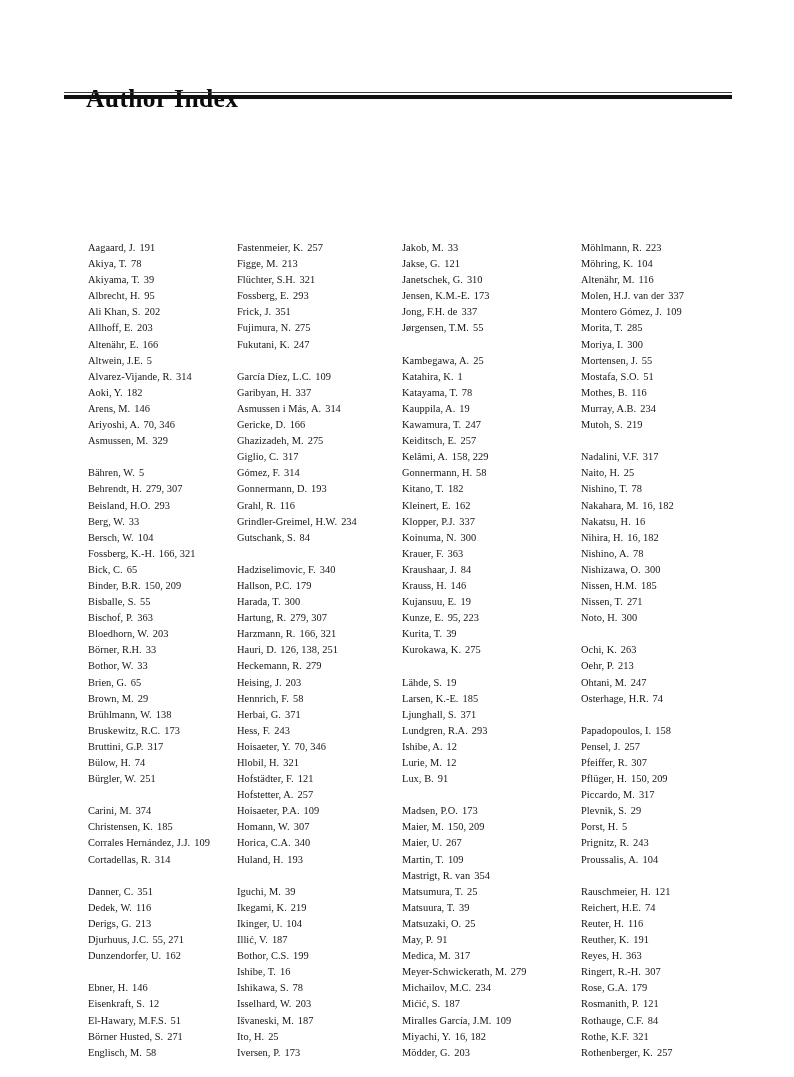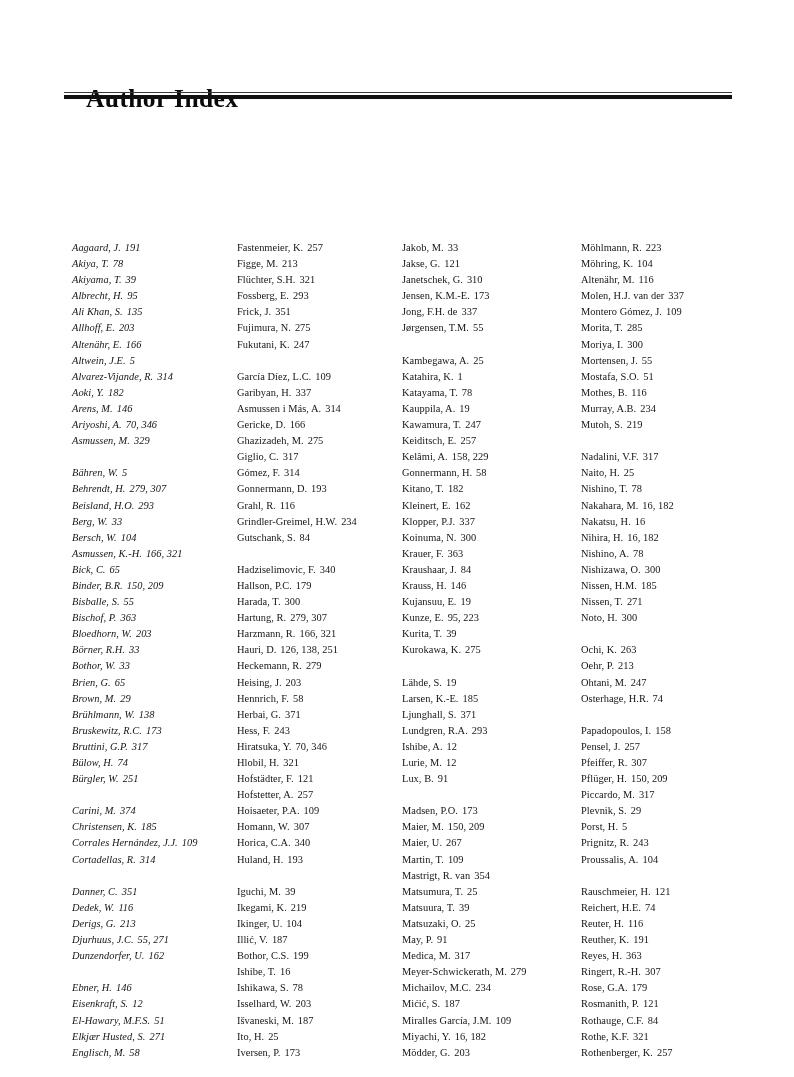--- a/index.html
+++ b/index.html
@@ -54,21 +54,21 @@
   .index-body {
     position: absolute;
     left: 0;
     top: 240px;
     width: 794px;
   }
   .column {
     position: absolute;
     top: 0;
   }
-  .col-1 { left: 72px;  width: 150px; font-style: italic; }
+  .col-1 { left: 88px;  width: 150px; }
   .col-2 { left: 237px; width: 152px; }
   .col-3 { left: 402px; width: 160px; }
   .col-4 { left: 581px; width: 175px; }
 
   .entry {
     font-size: 10.4px;
     line-height: 16.1px;
     white-space: nowrap;
     color: #151515;
     letter-spacing: 0.04px;
@@ -92,36 +92,36 @@
     <div class="rule-thin"></div>
     <div class="rule-thick"></div>
   </div>
 
   <div class="index-body">
     <div class="column col-1">
         <div class="entry"><span class="nm">Aagaard, J.</span><span class="pg">191</span></div>
         <div class="entry"><span class="nm">Akiya, T.</span><span class="pg">78</span></div>
         <div class="entry"><span class="nm">Akiyama, T.</span><span class="pg">39</span></div>
         <div class="entry"><span class="nm">Albrecht, H.</span><span class="pg">95</span></div>
-        <div class="entry"><span class="nm">Ali Khan, S.</span><span class="pg">135</span></div>
+        <div class="entry"><span class="nm">Ali Khan, S.</span><span class="pg">202</span></div>
         <div class="entry"><span class="nm">Allhoff, E.</span><span class="pg">203</span></div>
         <div class="entry"><span class="nm">Altenähr, E.</span><span class="pg">166</span></div>
         <div class="entry"><span class="nm">Altwein, J.E.</span><span class="pg">5</span></div>
         <div class="entry"><span class="nm">Alvarez-Vijande, R.</span><span class="pg">314</span></div>
         <div class="entry"><span class="nm">Aoki, Y.</span><span class="pg">182</span></div>
         <div class="entry"><span class="nm">Arens, M.</span><span class="pg">146</span></div>
         <div class="entry"><span class="nm">Ariyoshi, A.</span><span class="pg">70, 346</span></div>
         <div class="entry"><span class="nm">Asmussen, M.</span><span class="pg">329</span></div>
         <div class="gap"></div>
         <div class="entry"><span class="nm">Bähren, W.</span><span class="pg">5</span></div>
         <div class="entry"><span class="nm">Behrendt, H.</span><span class="pg">279, 307</span></div>
         <div class="entry"><span class="nm">Beisland, H.O.</span><span class="pg">293</span></div>
         <div class="entry"><span class="nm">Berg, W.</span><span class="pg">33</span></div>
         <div class="entry"><span class="nm">Bersch, W.</span><span class="pg">104</span></div>
-        <div class="entry"><span class="nm">Asmussen, K.-H.</span><span class="pg">166, 321</span></div>
+        <div class="entry"><span class="nm">Fossberg, K.-H.</span><span class="pg">166, 321</span></div>
         <div class="entry"><span class="nm">Bick, C.</span><span class="pg">65</span></div>
         <div class="entry"><span class="nm">Binder, B.R.</span><span class="pg">150, 209</span></div>
         <div class="entry"><span class="nm">Bisballe, S.</span><span class="pg">55</span></div>
         <div class="entry"><span class="nm">Bischof, P.</span><span class="pg">363</span></div>
         <div class="entry"><span class="nm">Bloedhorn, W.</span><span class="pg">203</span></div>
         <div class="entry"><span class="nm">Börner, R.H.</span><span class="pg">33</span></div>
         <div class="entry"><span class="nm">Bothor, W.</span><span class="pg">33</span></div>
         <div class="entry"><span class="nm">Brien, G.</span><span class="pg">65</span></div>
         <div class="entry"><span class="nm">Brown, M.</span><span class="pg">29</span></div>
         <div class="entry"><span class="nm">Brühlmann, W.</span><span class="pg">138</span></div>
@@ -137,21 +137,21 @@
         <div class="gap"></div>
         <div class="entry"><span class="nm">Danner, C.</span><span class="pg">351</span></div>
         <div class="entry"><span class="nm">Dedek, W.</span><span class="pg">116</span></div>
         <div class="entry"><span class="nm">Derigs, G.</span><span class="pg">213</span></div>
         <div class="entry"><span class="nm">Djurhuus, J.C.</span><span class="pg">55, 271</span></div>
         <div class="entry"><span class="nm">Dunzendorfer, U.</span><span class="pg">162</span></div>
         <div class="gap"></div>
         <div class="entry"><span class="nm">Ebner, H.</span><span class="pg">146</span></div>
         <div class="entry"><span class="nm">Eisenkraft, S.</span><span class="pg">12</span></div>
         <div class="entry"><span class="nm">El-Hawary, M.F.S.</span><span class="pg">51</span></div>
-        <div class="entry"><span class="nm">Elkjær Husted, S.</span><span class="pg">271</span></div>
+        <div class="entry"><span class="nm">Börner Husted, S.</span><span class="pg">271</span></div>
         <div class="entry"><span class="nm">Englisch, M.</span><span class="pg">58</span></div>
       </div>
     <div class="column col-2">
         <div class="entry"><span class="nm">Fastenmeier, K.</span><span class="pg">257</span></div>
         <div class="entry"><span class="nm">Figge, M.</span><span class="pg">213</span></div>
         <div class="entry"><span class="nm">Flüchter, S.H.</span><span class="pg">321</span></div>
         <div class="entry"><span class="nm">Fossberg, E.</span><span class="pg">293</span></div>
         <div class="entry"><span class="nm">Frick, J.</span><span class="pg">351</span></div>
         <div class="entry"><span class="nm">Fujimura, N.</span><span class="pg">275</span></div>
         <div class="entry"><span class="nm">Fukutani, K.</span><span class="pg">247</span></div>
@@ -172,21 +172,21 @@
         <div class="entry"><span class="nm">Hallson, P.C.</span><span class="pg">179</span></div>
         <div class="entry"><span class="nm">Harada, T.</span><span class="pg">300</span></div>
         <div class="entry"><span class="nm">Hartung, R.</span><span class="pg">279, 307</span></div>
         <div class="entry"><span class="nm">Harzmann, R.</span><span class="pg">166, 321</span></div>
         <div class="entry"><span class="nm">Hauri, D.</span><span class="pg">126, 138, 251</span></div>
         <div class="entry"><span class="nm">Heckemann, R.</span><span class="pg">279</span></div>
         <div class="entry"><span class="nm">Heising, J.</span><span class="pg">203</span></div>
         <div class="entry"><span class="nm">Hennrich, F.</span><span class="pg">58</span></div>
         <div class="entry"><span class="nm">Herbai, G.</span><span class="pg">371</span></div>
         <div class="entry"><span class="nm">Hess, F.</span><span class="pg">243</span></div>
-        <div class="entry"><span class="nm">Hiratsuka, Y.</span><span class="pg">70, 346</span></div>
+        <div class="entry"><span class="nm">Hoisaeter, Y.</span><span class="pg">70, 346</span></div>
         <div class="entry"><span class="nm">Hlobil, H.</span><span class="pg">321</span></div>
         <div class="entry"><span class="nm">Hofstädter, F.</span><span class="pg">121</span></div>
         <div class="entry"><span class="nm">Hofstetter, A.</span><span class="pg">257</span></div>
         <div class="entry"><span class="nm">Hoisaeter, P.A.</span><span class="pg">109</span></div>
         <div class="entry"><span class="nm">Homann, W.</span><span class="pg">307</span></div>
         <div class="entry"><span class="nm">Horica, C.A.</span><span class="pg">340</span></div>
         <div class="entry"><span class="nm">Huland, H.</span><span class="pg">193</span></div>
         <div class="gap"></div>
         <div class="entry"><span class="nm">Iguchi, M.</span><span class="pg">39</span></div>
         <div class="entry"><span class="nm">Ikegami, K.</span><span class="pg">219</span></div>

